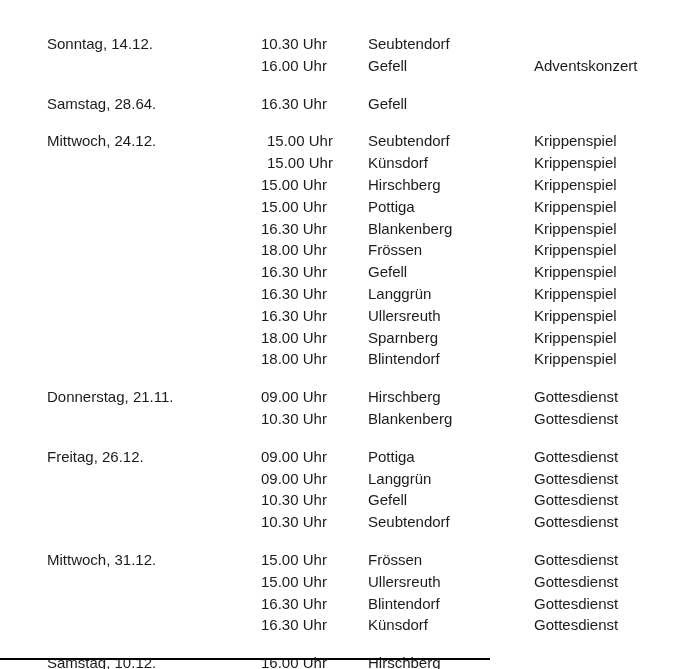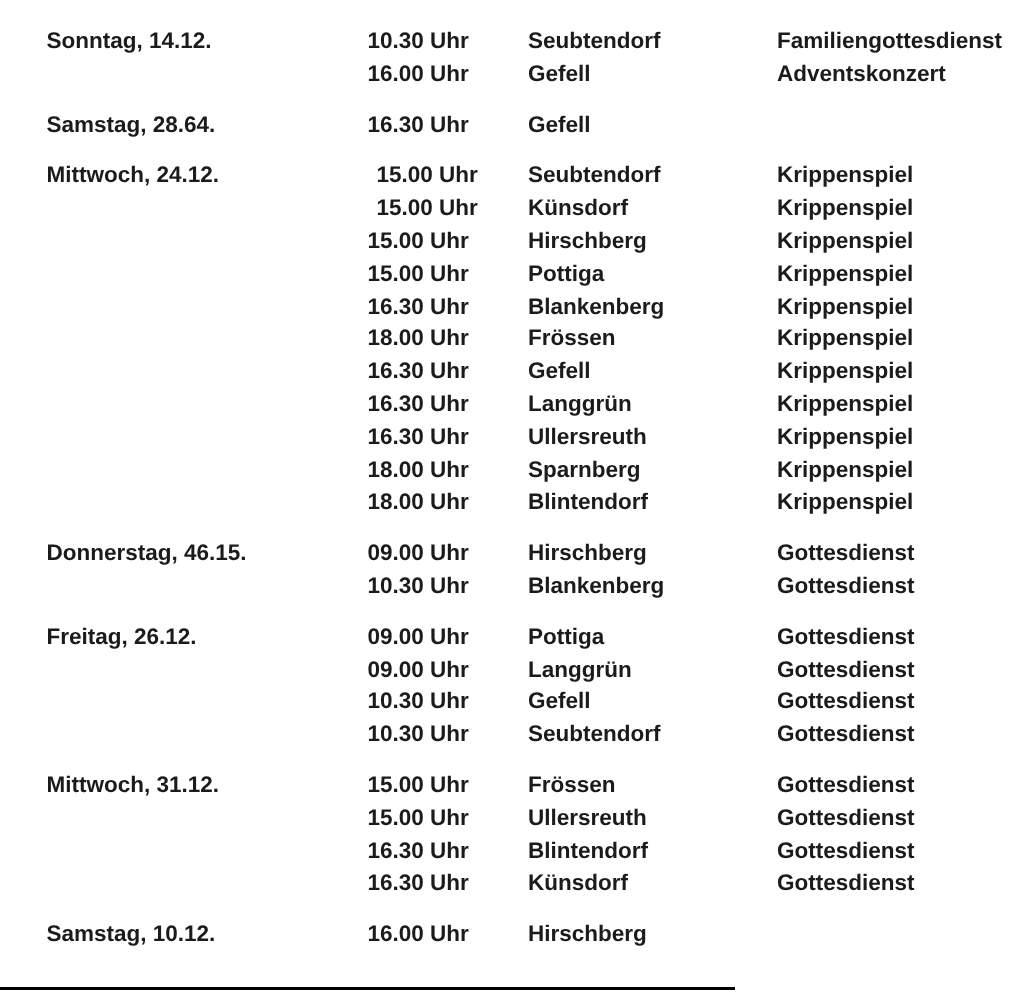--- a/index.html
+++ b/index.html
@@ -14,22 +14,21 @@
     background: #ffffff;
     overflow: hidden;
     font-family: "Liberation Sans", sans-serif;
     font-size: 15px;
     color: #1b1b1b;
   }
   .schedule {
     padding-top: 17px;
   }
   .block {
-    margin: 0;
-    font-weight: bold;
+    margin: 16px;
   }
   .block + .block {
     margin-top: 12px;
   }
   .row {
     display: grid;
     grid-template-columns: 214px 107px 166px 1fr;
     padding-left: 31px;
     height: 21.8px;
     line-height: 21.8px;
@@ -53,21 +52,20 @@
 </head>
 <body>
 
 <main class="page">
   <div class="schedule" id="schedule">
       <section class="block">
         <div class="row">
           <span class="cell date-cell">Sonntag, 14.12.</span>
           <span class="cell time-cell">10.30 Uhr</span>
           <span class="cell place-cell">Seubtendorf</span>
-          <span class="cell event-cell">Familiengottesdienst</span>
         </div>
         <div class="row">
           <span class="cell date-cell"></span>
           <span class="cell time-cell">16.00 Uhr</span>
           <span class="cell place-cell">Gefell</span>
           <span class="cell event-cell">Adventskonzert</span>
         </div>
       </section>
       <section class="block">
         <div class="row">
@@ -139,21 +137,21 @@
         </div>
         <div class="row">
           <span class="cell date-cell"></span>
           <span class="cell time-cell">18.00 Uhr</span>
           <span class="cell place-cell">Blintendorf</span>
           <span class="cell event-cell">Krippenspiel</span>
         </div>
       </section>
       <section class="block">
         <div class="row">
-          <span class="cell date-cell">Donnerstag, 46.15.</span>
+          <span class="cell date-cell">Donnerstag, 21.11.</span>
           <span class="cell time-cell">09.00 Uhr</span>
           <span class="cell place-cell">Hirschberg</span>
           <span class="cell event-cell">Gottesdienst</span>
         </div>
         <div class="row">
           <span class="cell date-cell"></span>
           <span class="cell time-cell">10.30 Uhr</span>
           <span class="cell place-cell">Blankenberg</span>
           <span class="cell event-cell">Gottesdienst</span>
         </div>

